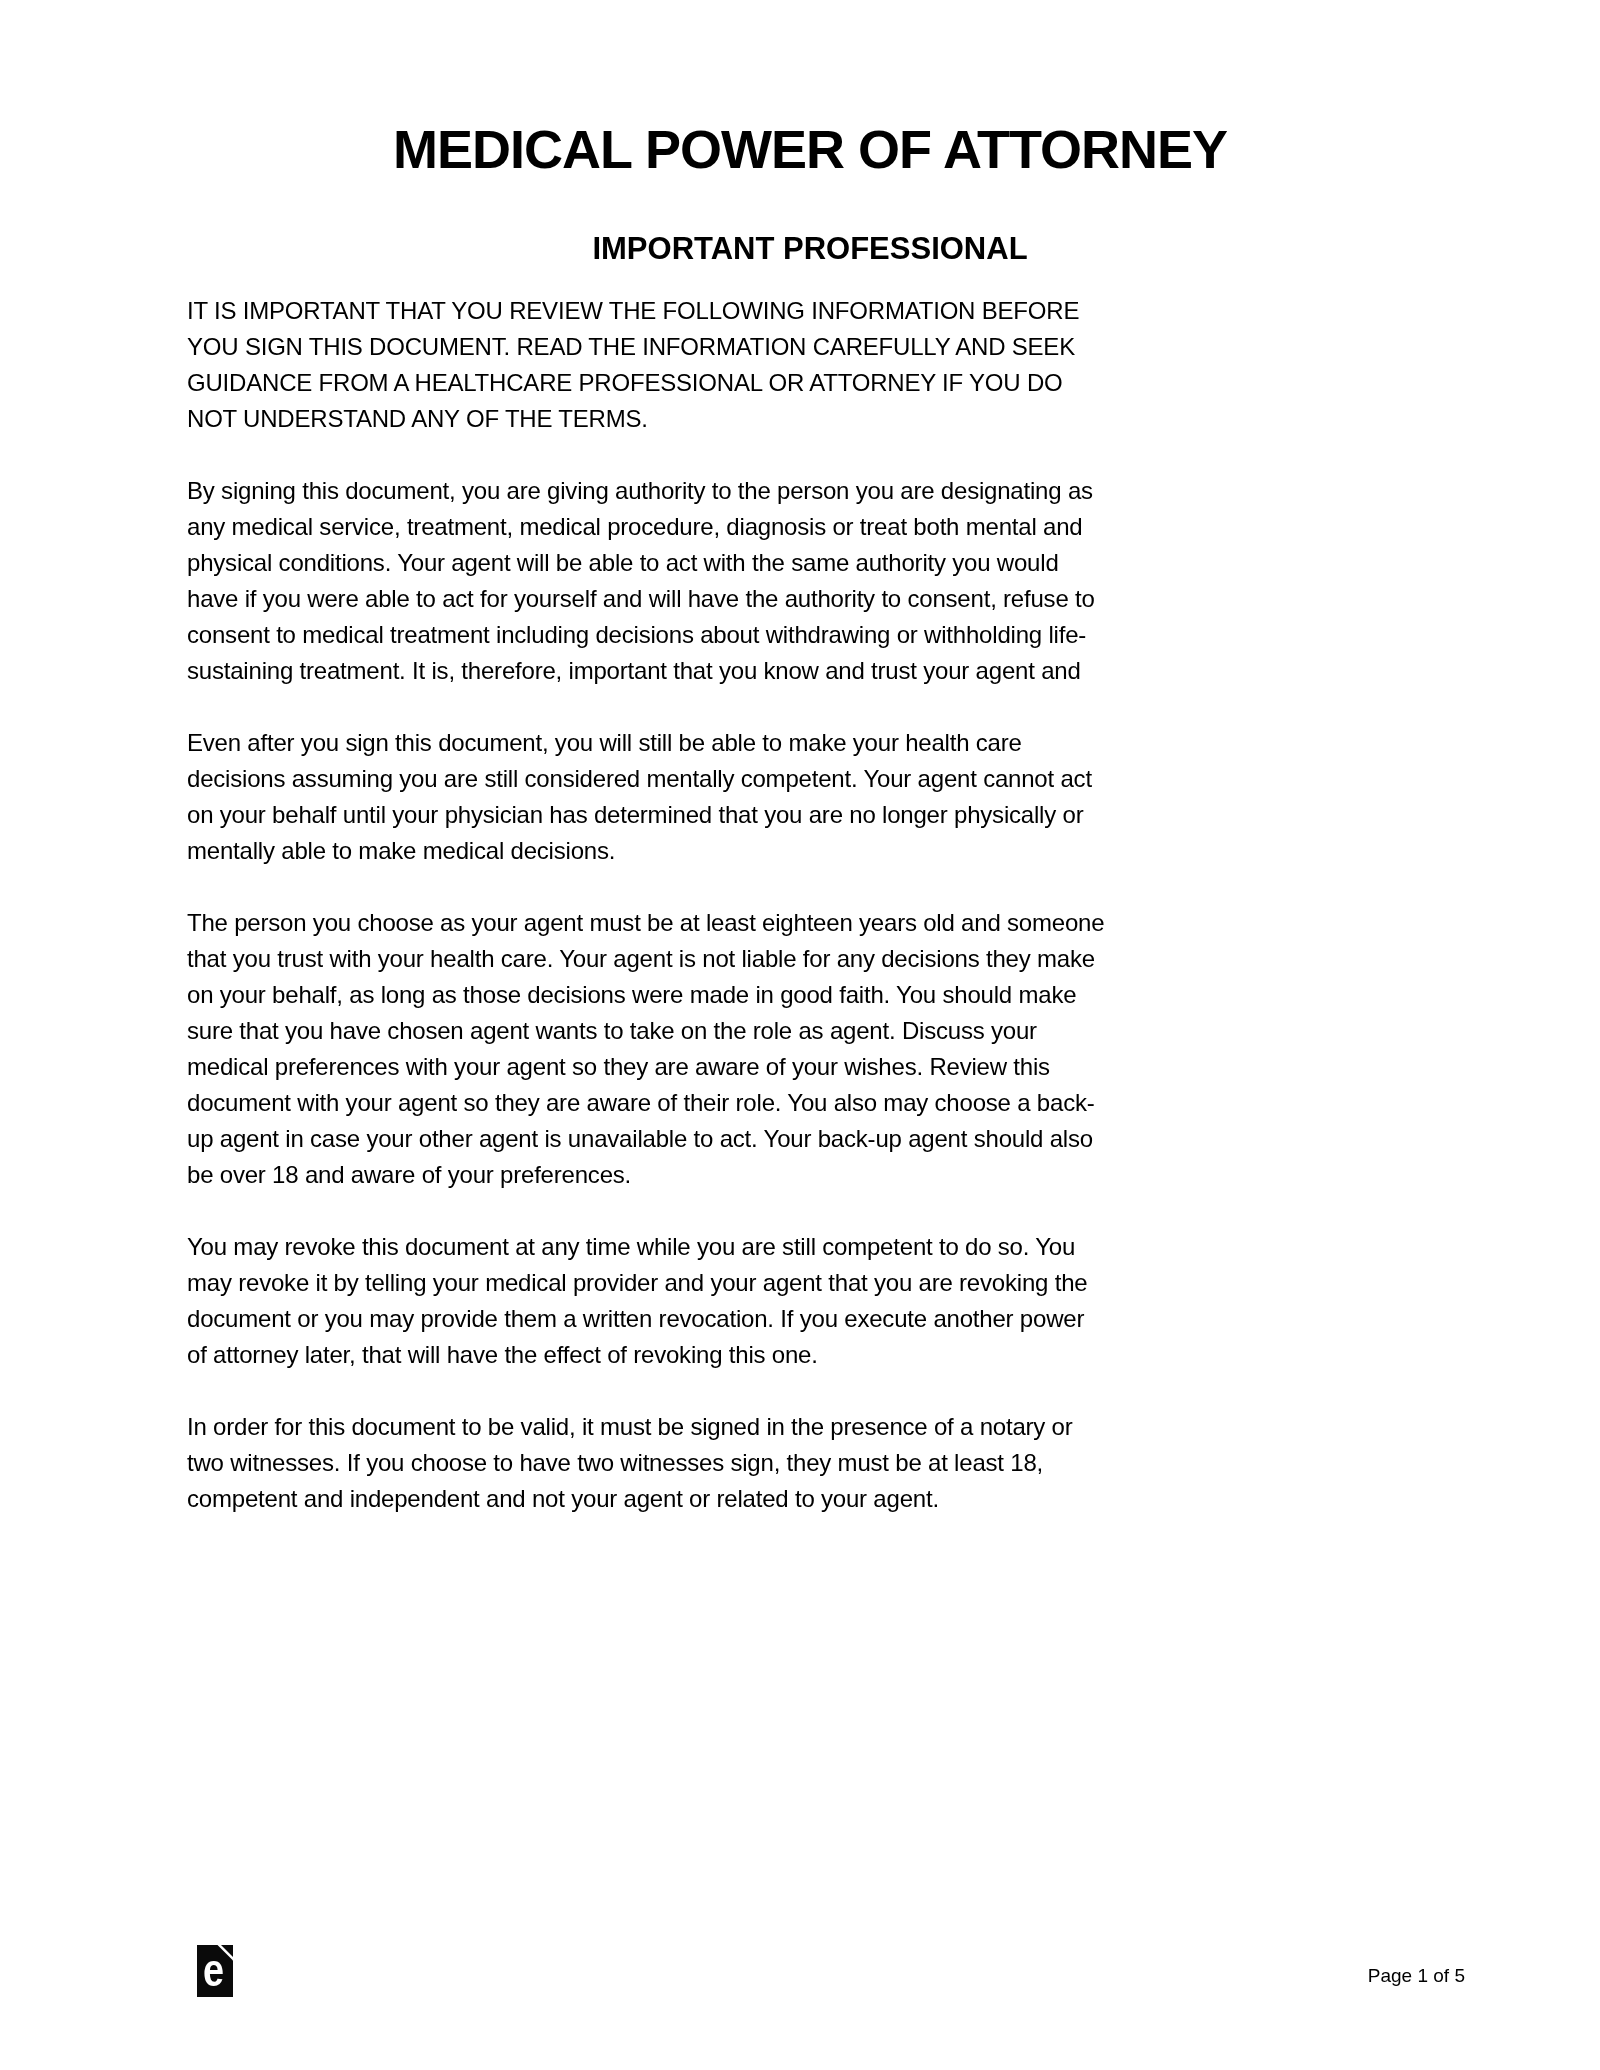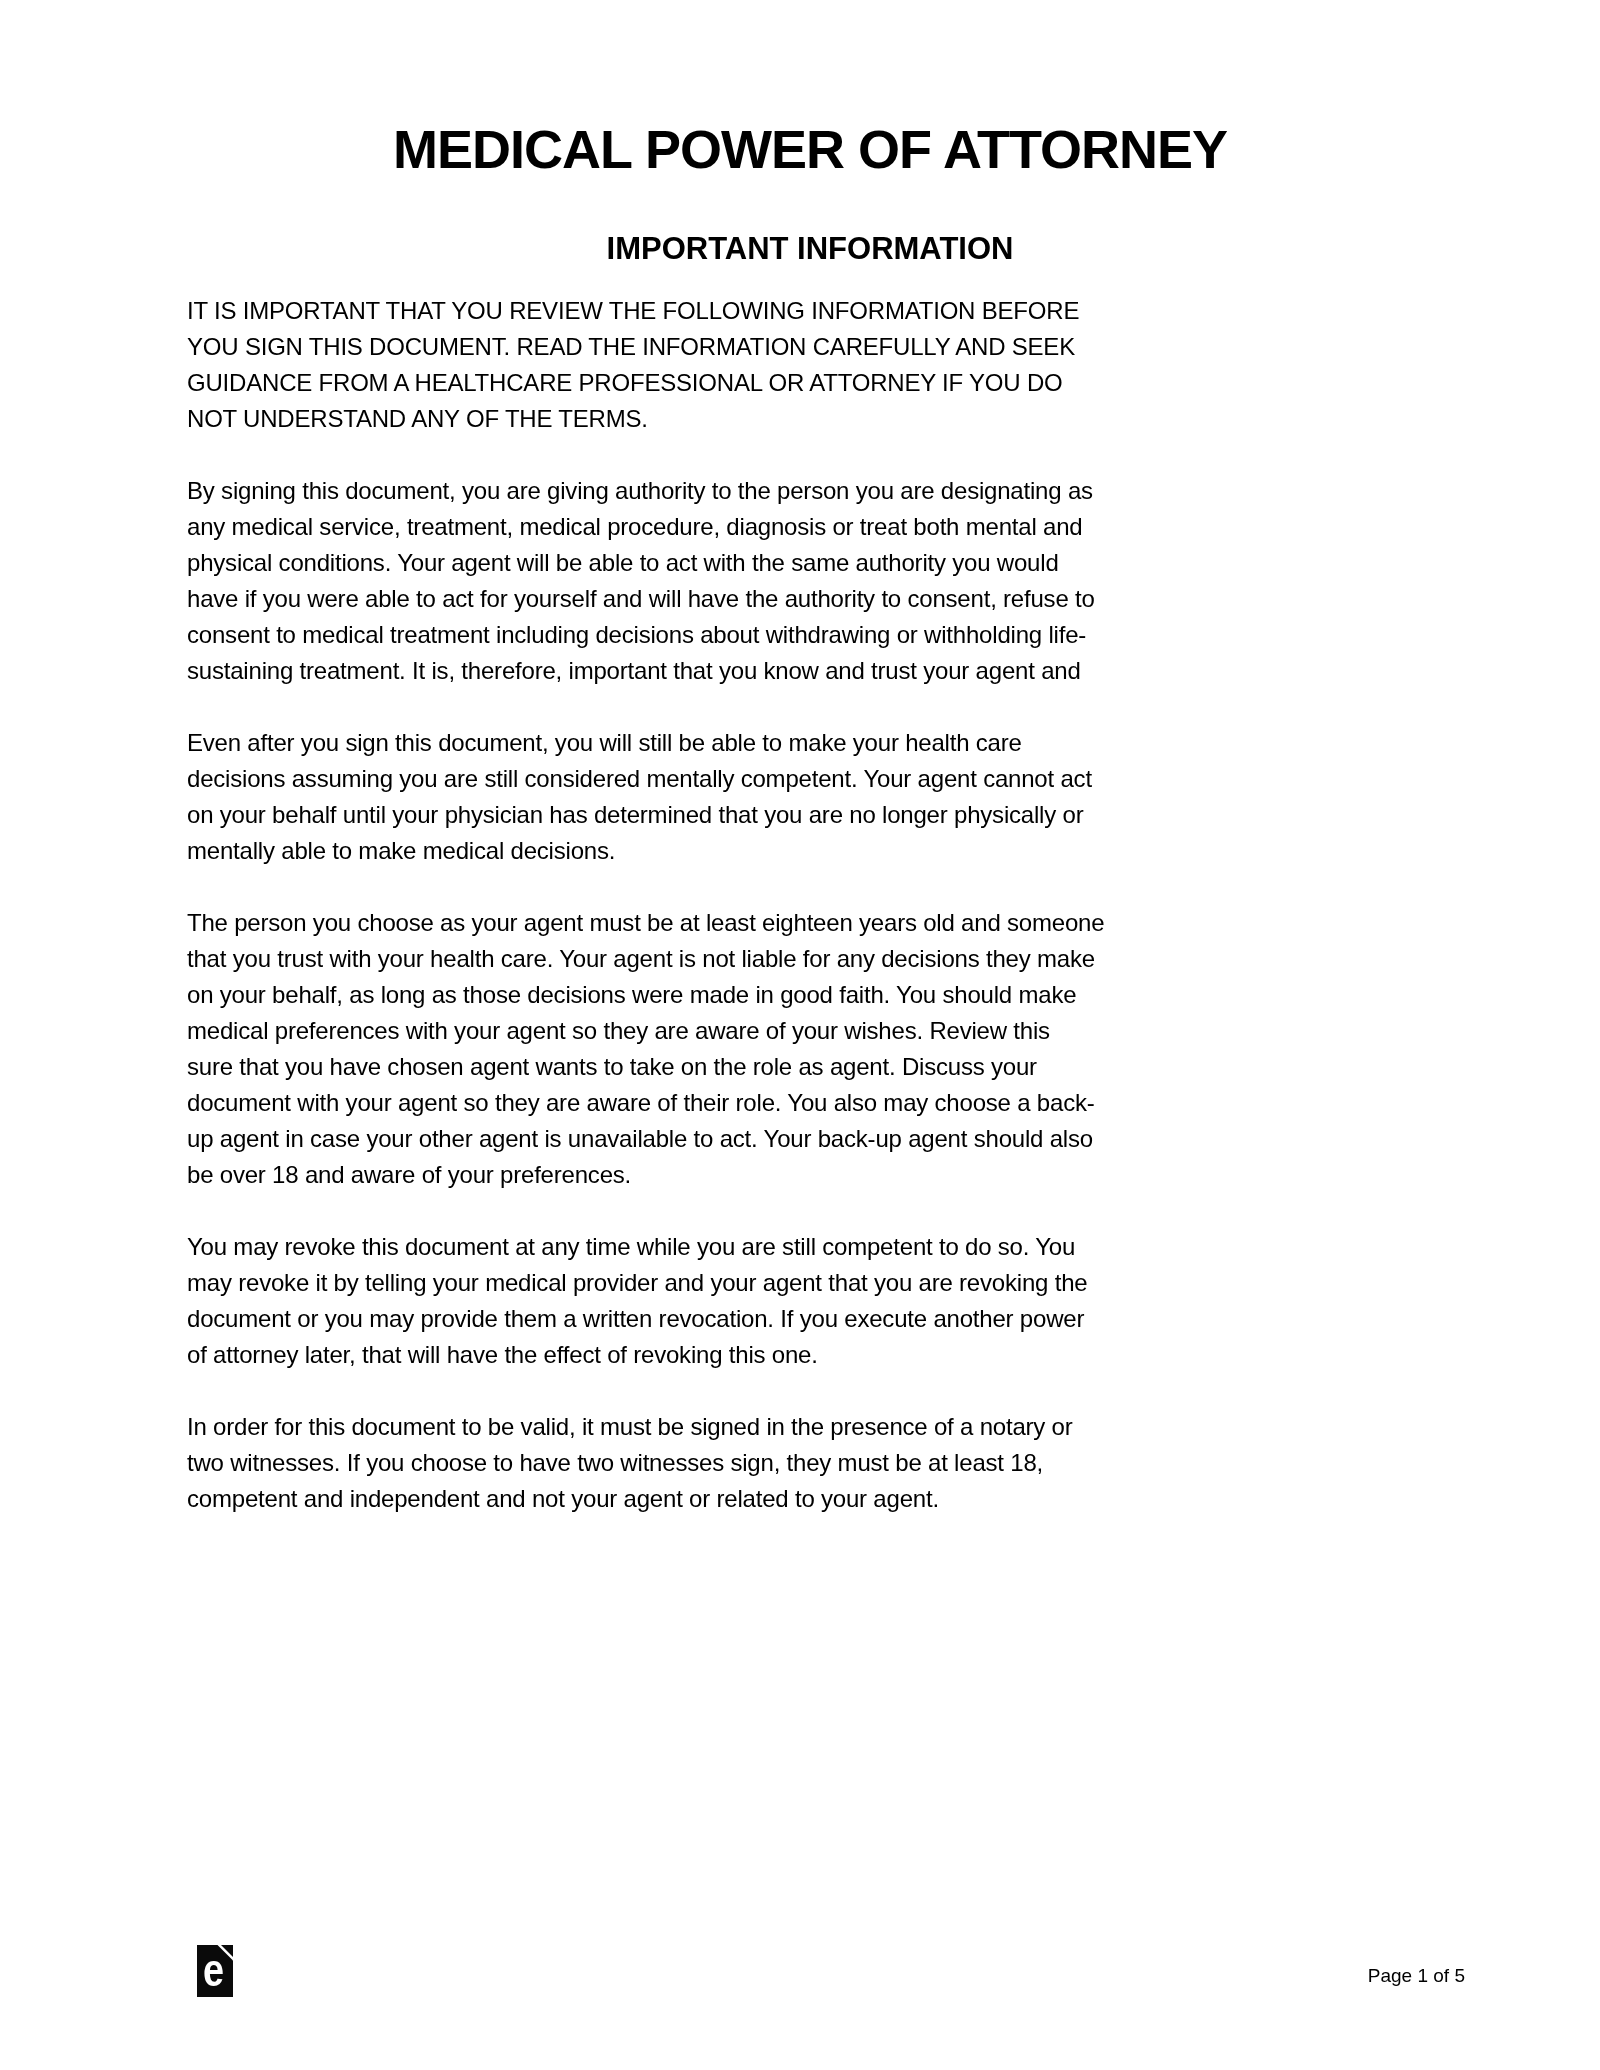--- a/index.html
+++ b/index.html
@@ -65,21 +65,21 @@
     white-space: pre;
   }
 </style>
 </head>
 <body>
 
 <div class="doc">
 
   <h1 class="doc-title">MEDICAL POWER OF ATTORNEY</h1>
 
-  <div class="doc-subtitle">IMPORTANT INFORMATION</div>
+  <div class="doc-subtitle">IMPORTANT PROFESSIONAL</div>
 
   <div class="doc-body">
     <div class="para">
         <div class="line">IT IS IMPORTANT THAT YOU REVIEW THE FOLLOWING INFORMATION BEFORE</div>
         <div class="line">YOU SIGN THIS DOCUMENT. READ THE INFORMATION CAREFULLY AND SEEK</div>
         <div class="line">GUIDANCE FROM A HEALTHCARE PROFESSIONAL OR ATTORNEY IF YOU DO</div>
         <div class="line">NOT UNDERSTAND ANY OF THE TERMS.</div>
       </div>
     <div class="para">
         <div class="line">By signing this document, you are giving authority to the person you are designating as</div>
@@ -92,22 +92,22 @@
     <div class="para">
         <div class="line">Even after you sign this document, you will still be able to make your health care</div>
         <div class="line">decisions assuming you are still considered mentally competent. Your agent cannot act</div>
         <div class="line">on your behalf until your physician has determined that you are no longer physically or</div>
         <div class="line">mentally able to make medical decisions.</div>
       </div>
     <div class="para">
         <div class="line">The person you choose as your agent must be at least eighteen years old and someone</div>
         <div class="line">that you trust with your health care. Your agent is not liable for any decisions they make</div>
         <div class="line">on your behalf, as long as those decisions were made in good faith. You should make</div>
+        <div class="line">sure that you have chosen agent wants to take on the role as agent. Discuss your</div>
         <div class="line">medical preferences with your agent so they are aware of your wishes. Review this</div>
-        <div class="line">sure that you have chosen agent wants to take on the role as agent. Discuss your</div>
         <div class="line">document with your agent so they are aware of their role. You also may choose a back-</div>
         <div class="line">up agent in case your other agent is unavailable to act. Your back-up agent should also</div>
         <div class="line">be over 18 and aware of your preferences.</div>
       </div>
     <div class="para">
         <div class="line">You may revoke this document at any time while you are still competent to do so. You</div>
         <div class="line">may revoke it by telling your medical provider and your agent that you are revoking the</div>
         <div class="line">document or you may provide them a written revocation. If you execute another power</div>
         <div class="line">of attorney later, that will have the effect of revoking this one.</div>
       </div>

